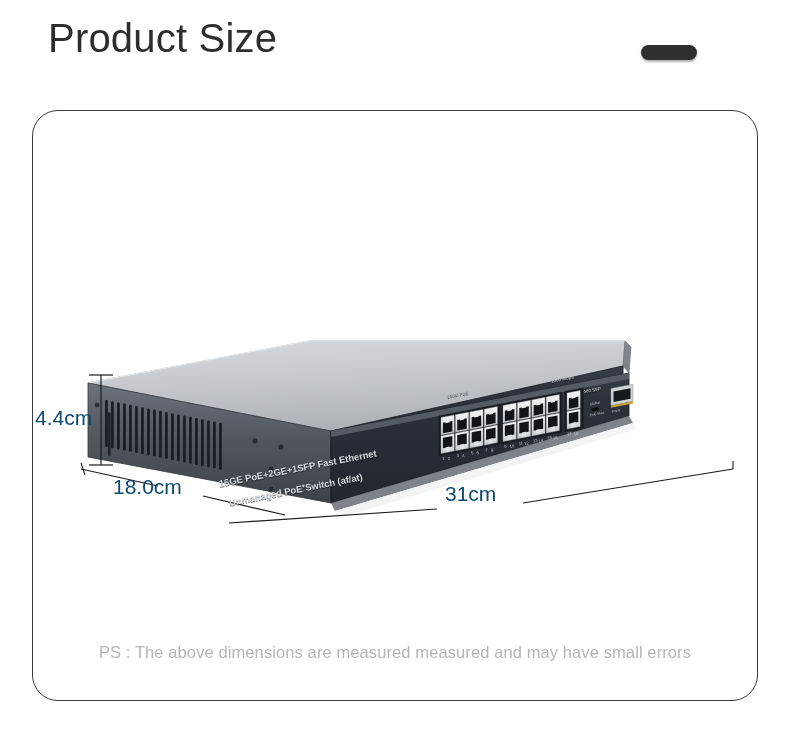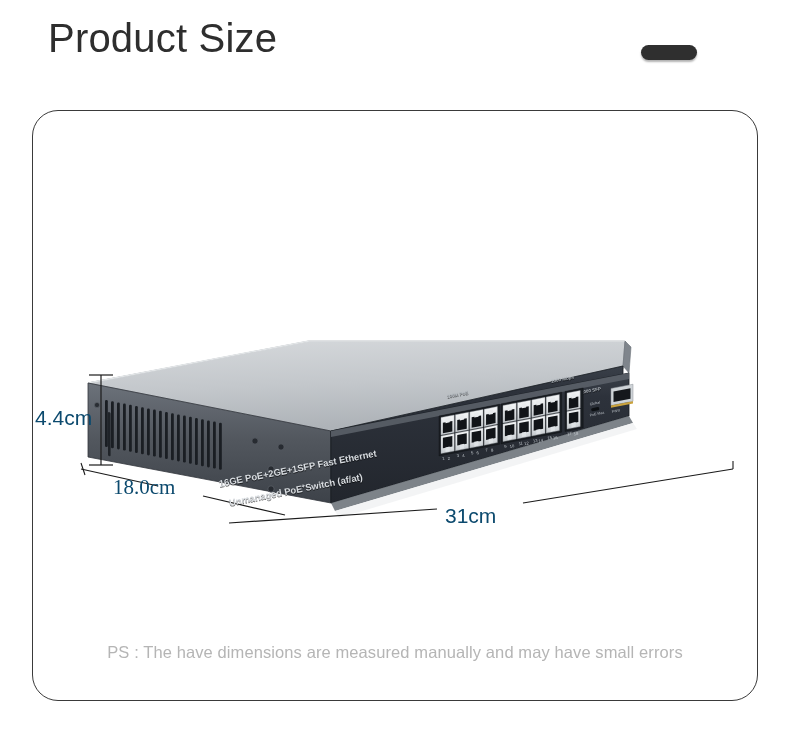--- a/index.html
+++ b/index.html
@@ -56,22 +56,22 @@
   .stage svg { position:absolute; left:0; top:0; }
 
   
   .dim {
     position: absolute;
     font-size: 21px;
     color: #0c4a6e;
     white-space: nowrap;
   }
   .dim-h  { left: 2px;   top: 295px; }
-  .dim-d  { left: 80px;  top: 364px; font-family: Liberation Serif, serif; }
-  .dim-w  { left: 412px; top: 393px; }
+  .dim-d  { left: 80px;  top: 364px; }
+  .dim-w  { left: 412px; top: 371px; }
 
   
   .face-text {
     position: absolute;
     color: #d8dce0;
     font-weight: bold;
     white-space: nowrap;
     text-shadow: 0 1px 0 rgba(0,0,0,.6);
   }
 </style>
@@ -342,15 +342,15 @@
               <text x="579" y="302.012" fill="#b9bfc5" font-size="3.6" font-family="&quot;Liberation Sans&quot;, sans-serif" transform="rotate(-11 579 302.012)">PWR</text>
             </g>
           </svg>
       </div>
 
       <div class="dim dim-h">4.4cm</div>
       <div class="dim dim-d">18.0cm</div>
       <div class="dim dim-w">31cm</div>
     </div>
 
-    <div class="card-note">PS : The have dimensions are measured manually and may have small errors</div>
+    <div class="card-note">PS : The above dimensions are measured measured and may have small errors</div>
   </div>
 </div>
 
 </body></html>

